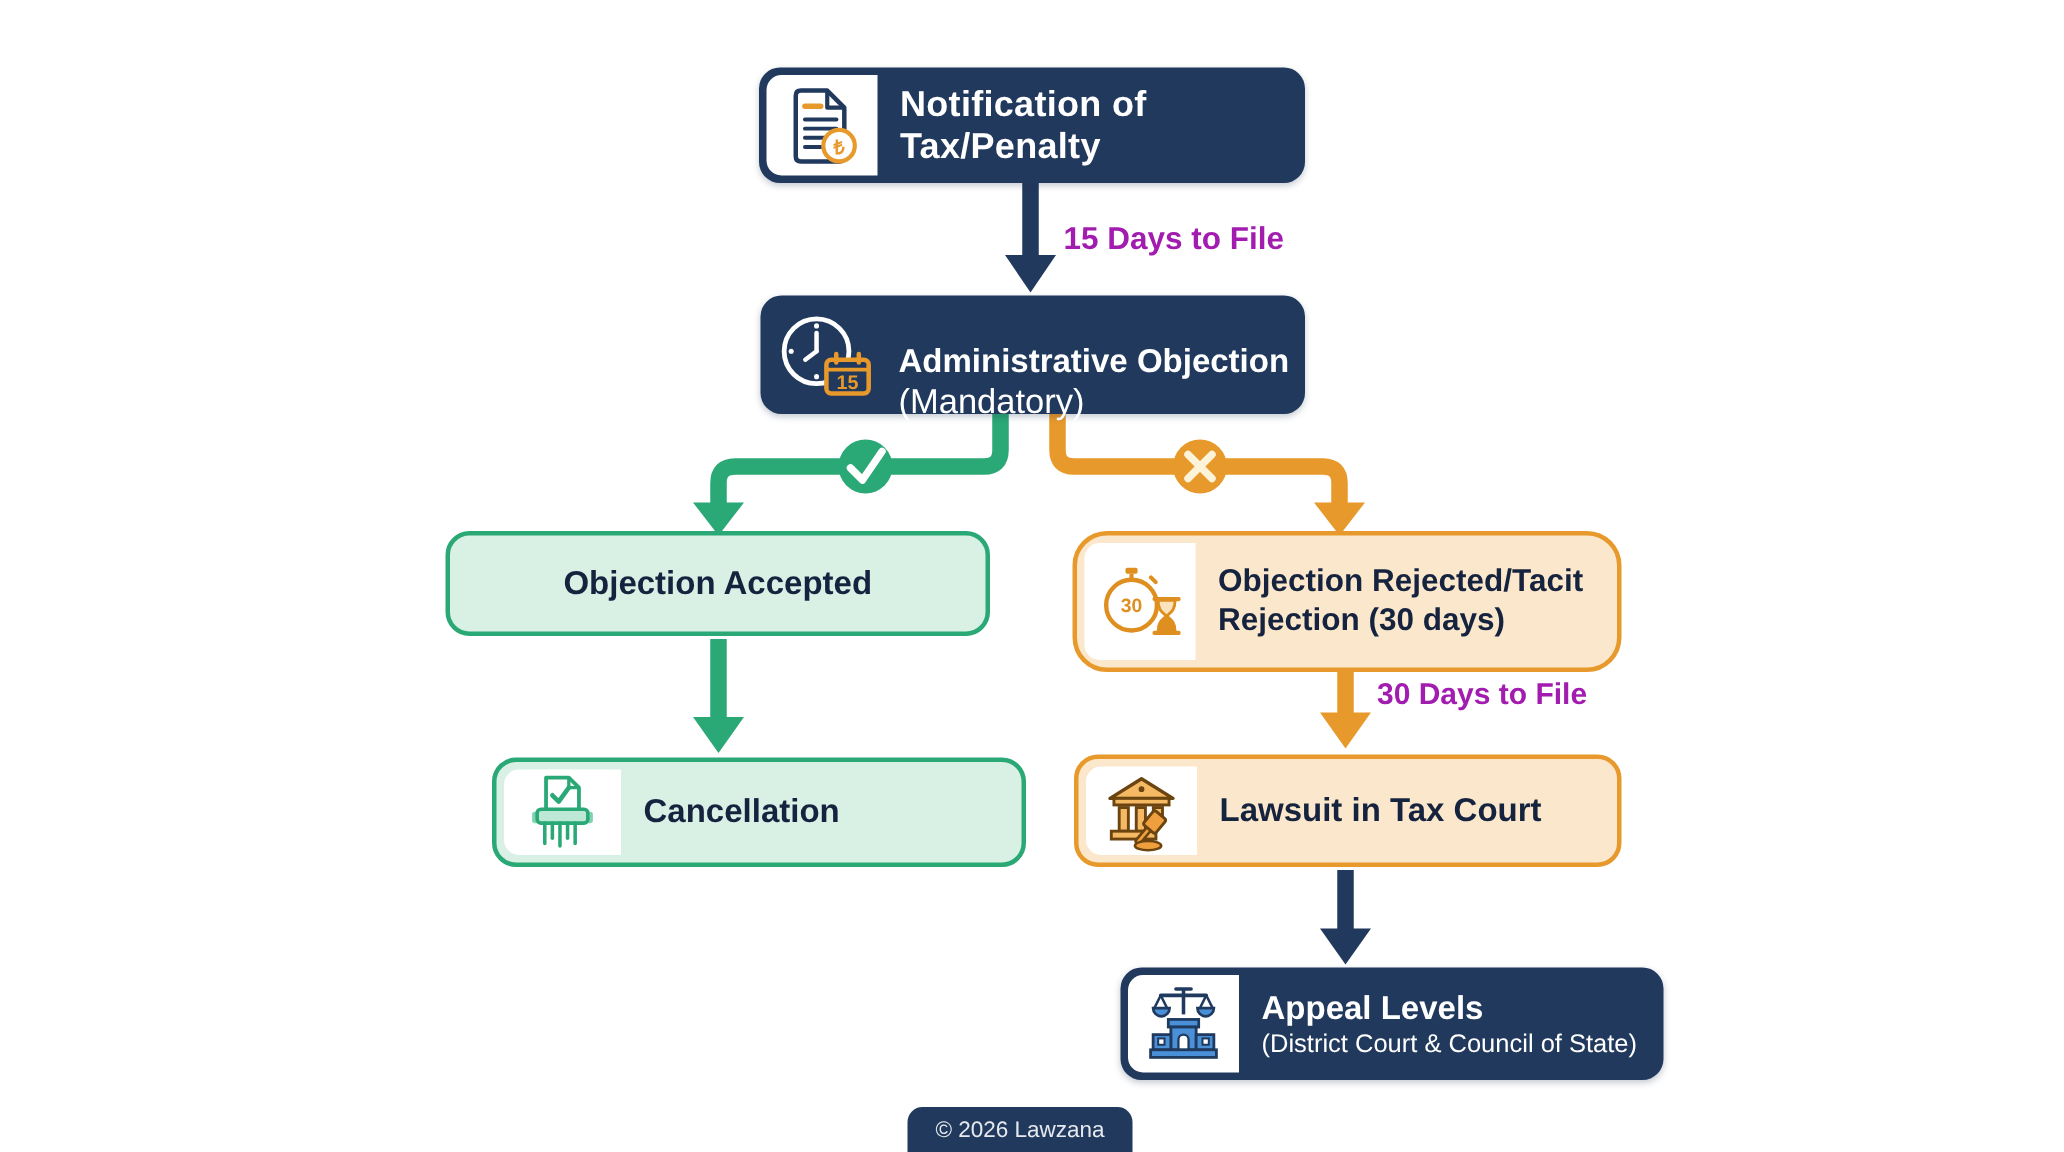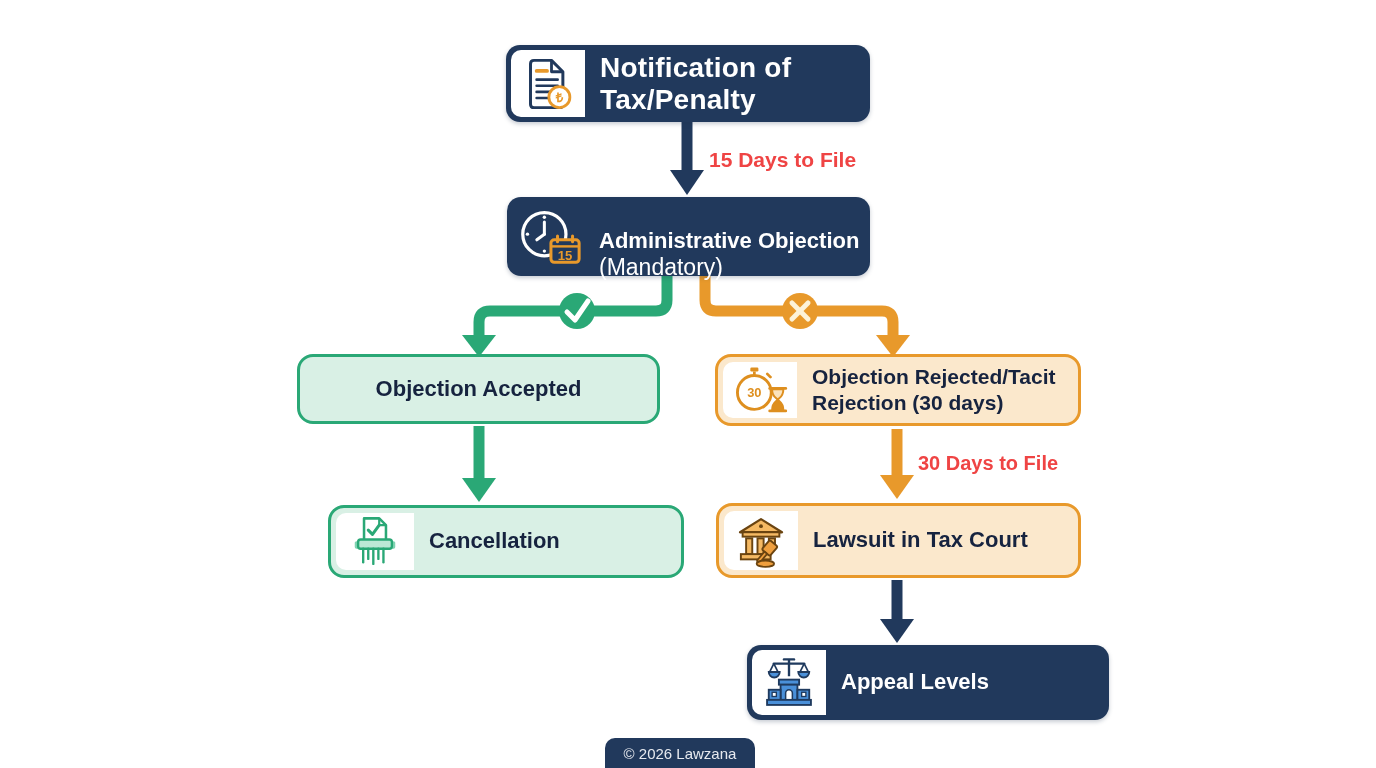--- a/index.html
+++ b/index.html
@@ -43,30 +43,30 @@
     margin-left: 5px;
     width: 74px;
     min-width: 74px;
     border-radius: 10px 0 0 10px;
     display: flex;
     align-items: center;
     justify-content: center;
   }
   .node.navy .icon-panel { border-radius: 10px 0 0 10px; }
   .node-text { padding-left: 15px; padding-right: 8px; }
-  .t-bold-lg { font-size: 28px; font-weight: bold; letter-spacing: 0.2px; }
+  .t-bold-lg { font-size: 24px; font-weight: bold; letter-spacing: 0.2px; }
   .t-bold-md { font-size: 22px; font-weight: bold; line-height: 1.2; }
   .t-reg-md  { font-size: 23px; font-weight: normal; line-height: 1.2; }
   .t-bold-box { font-size: 21px; font-weight: bold; line-height: 1.22; }
   .t-sub     { font-size: 17px; font-weight: normal; line-height: 1.25; }
   .center-text { width: 100%; text-align: center; }
   .edge-label {
     position: absolute;
     z-index: 2;
-    color: #ef4444;
+    color: #a21caf;
     font-size: 21px;
     font-weight: bold;
     white-space: nowrap;
   }
   .footer-badge {
     position: absolute;
     z-index: 2;
     left: 605px; top: 738px;
     width: 150px; height: 42px;
     background: #21395c;
@@ -170,21 +170,21 @@
     <div class="node-text" style="padding-left:6px;margin-top:36px;">
       <div class="t-bold-md">Administrative Objection</div>
       <div class="t-reg-md">(Mandatory)</div>
     </div>
   </div>
 
   <div class="node green-light" style="left:297px; top:354px; width:363px; height:70px;">
     <div class="center-text t-bold-box" style="font-size:22px;">Objection Accepted</div>
   </div>
 
-  <div class="node orange-light" style="left:715px; top:354px; width:366px; height:72px;">
+  <div class="node orange-light" style="left:715px; top:354px; width:366px; height:94px;border-radius:23px;">
     <div class="icon-panel">
       <svg width="58" height="56" viewBox="0 0 72 66">
         <rect x="24" y="5" width="10" height="5" rx="1.5" fill="#de8f1f"></rect>
         <line x1="29" y1="10" x2="29" y2="14" stroke="#de8f1f" stroke-width="3.4"></line>
         <line x1="45" y1="13" x2="49" y2="17" stroke="#de8f1f" stroke-width="3.4" stroke-linecap="round"></line>
         <circle cx="29" cy="36" r="21" fill="#ffffff" stroke="#de8f1f" stroke-width="3.6"></circle>
         <text x="29" y="42" text-anchor="middle" font-size="16" font-weight="bold" fill="#de8f1f" font-family="Liberation Sans, sans-serif">30</text>
         <line x1="48" y1="31" x2="68" y2="31" stroke="#de8f1f" stroke-width="3.4" stroke-linecap="round"></line>
         <line x1="48" y1="59" x2="68" y2="59" stroke="#de8f1f" stroke-width="3.4" stroke-linecap="round"></line>
         <path d="M51 32 C51 41 55 42 58 45 C61 42 65 41 65 32 Z" fill="#fbe3bd" stroke="#de8f1f" stroke-width="2.4" stroke-linejoin="round"></path>
@@ -255,20 +255,21 @@
         <rect x="8" y="40" width="14" height="12" fill="#4a90d9" stroke="#1f3a5e" stroke-width="2.2"></rect>
         <rect x="42" y="40" width="14" height="12" fill="#4a90d9" stroke="#1f3a5e" stroke-width="2.2"></rect>
         <path d="M28 52 v-8 a4 4 0 0 1 8 0 v8 z" fill="#ffffff" stroke="#1f3a5e" stroke-width="1.8"></path>
         <rect x="12" y="43" width="5" height="5" fill="#ffffff" stroke="#1f3a5e" stroke-width="1.6"></rect>
         <rect x="47" y="43" width="5" height="5" fill="#ffffff" stroke="#1f3a5e" stroke-width="1.6"></rect>
         <rect x="6" y="52" width="52" height="6" fill="#4a90d9" stroke="#1f3a5e" stroke-width="2.2"></rect>
       </svg>
     </div>
     <div class="node-text">
       <div class="t-bold-md">Appeal Levels</div>
+      <div class="t-sub">(District Court &amp; Council of State)</div>
     </div>
   </div>
 
   <div class="footer-badge">
     <span>© 2026 Lawzana</span>
   </div>
 
 </div>
 
 </body></html>

